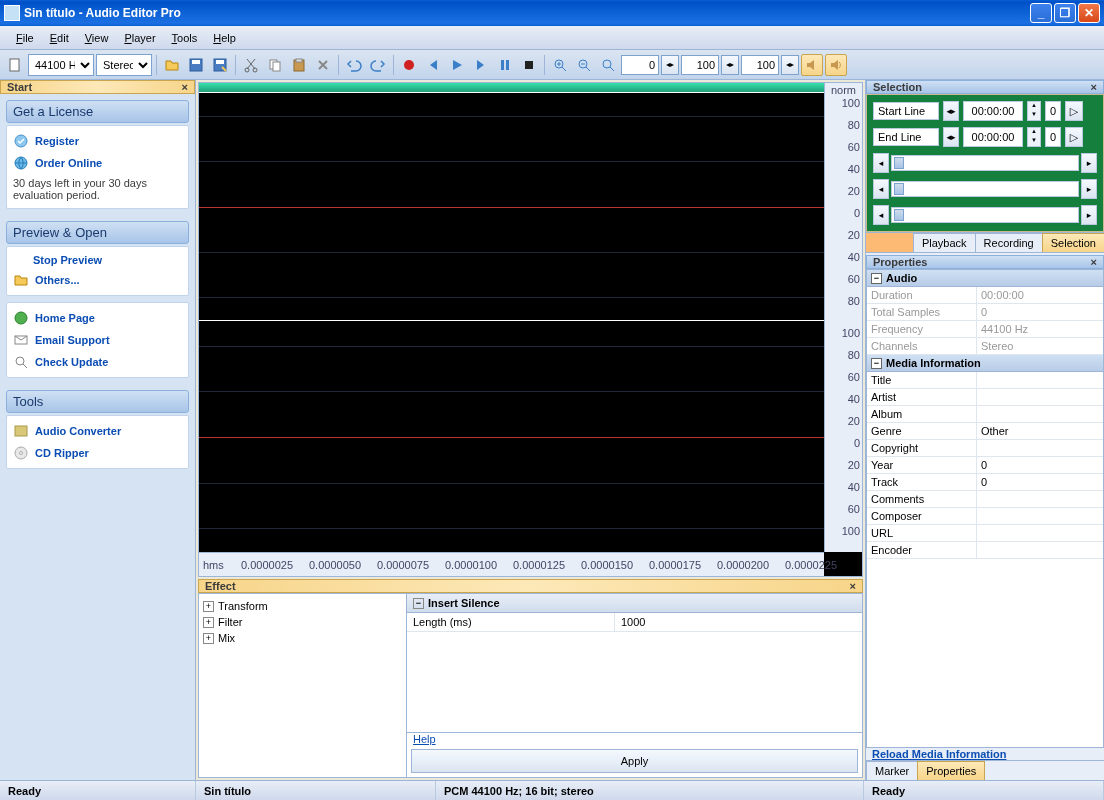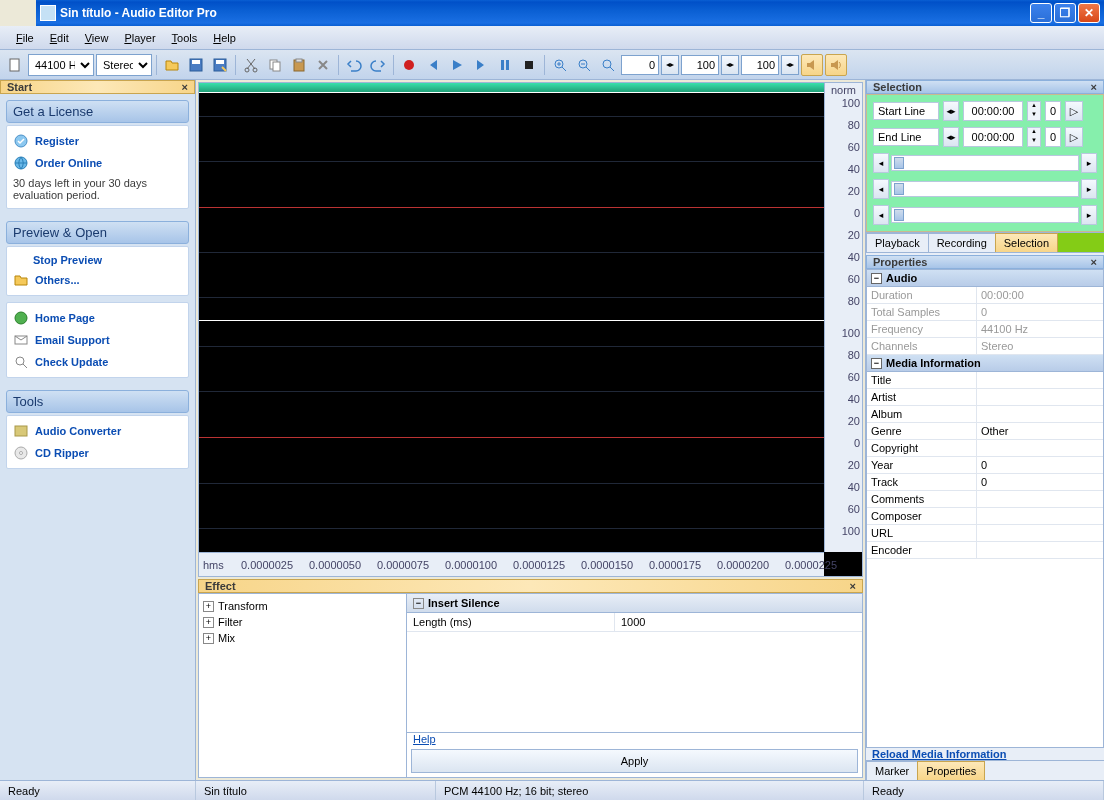--- a/index.html
+++ b/index.html
@@ -1,17 +1,17 @@
 <!DOCTYPE html>
 <html><head>
 <meta charset="utf-8">
 <style>
 * { margin: 0; padding: 0; box-sizing: border-box; font-family: Tahoma, sans-serif; font-size: 11px; }
 body { width: 1104px; height: 800px; overflow: hidden; background: #ece9d8; display: flex; flex-direction: column; }
-.titlebar { height: 26px; background: linear-gradient(to bottom, #0a5fd3 0%, #0050c8 8%, #0a5fd3 40%, #1a6fe3 88%, #0a5fd3 100%); display: flex; align-items: center; color: #fff; padding: 0 4px; margin-left: 36px; }
+.titlebar { height: 26px; background: linear-gradient(to bottom, #0a5fd3 0%, #0050c8 8%, #0a5fd3 40%, #1a6fe3 88%, #0a5fd3 100%); display: flex; align-items: center; color: #fff; padding: 0 4px; }
 .titlebar .app-icon { width: 16px; height: 16px; background: #c5e1f5; border: 1px solid #fff; margin-right: 4px; }
 .titlebar-title { flex: 1; font-weight: bold; font-size: 12px; }
 .winbtn { width: 22px; height: 20px; margin-left: 2px; border: 1px solid #fff; border-radius: 3px; display: flex; align-items: center; justify-content: center; font-weight: bold; font-size: 12px; color: #fff; }
 .winbtn.min, .winbtn.max { background: linear-gradient(#3c81ec, #2a6fd8); }
 .winbtn.close { background: linear-gradient(#f07848, #d84818); }
 .menubar { height: 24px; background: linear-gradient(to bottom, #e8eef7, #cfd9ec); display: flex; align-items: center; padding: 0 8px; border-bottom: 1px solid #9db5d7; }
 .menubar span { padding: 3px 8px; cursor: pointer; }
 .menubar span u { text-decoration: underline; }
 .toolbar { height: 30px; background: linear-gradient(to bottom, #dbe5f1, #c2d4ec); display: flex; align-items: center; padding: 2px 4px; border-bottom: 1px solid #9db5d7; gap: 2px; }
 .tbtn { width: 22px; height: 22px; display: inline-flex; align-items: center; justify-content: center; border: 1px solid transparent; border-radius: 2px; cursor: pointer; }
@@ -51,47 +51,47 @@
 .tree-toggle { width: 11px; height: 11px; border: 1px solid #888; display: inline-flex; align-items: center; justify-content: center; font-size: 9px; line-height: 1; }
 .effect-right { flex: 1; display: flex; flex-direction: column; }
 .effect-sub-head { background: linear-gradient(#e8eef7, #d0dcec); border-bottom: 1px solid #9db5d7; padding: 3px 6px; display: flex; align-items: center; gap: 4px; font-weight: bold; }
 .effect-param-row { display: flex; border-bottom: 1px solid #e0e6ef; }
 .effect-param-row > div { padding: 3px 6px; }
 .effect-param-row .k { width: 208px; border-right: 1px solid #e0e6ef; }
 .help-link { color: #0b4db3; text-decoration: underline; padding: 6px; cursor: pointer; }
 .apply-btn { height: 24px; margin: 4px; border: 1px solid #9db5d7; background: linear-gradient(#f5f9fe, #dbe5f1); cursor: pointer; }
 
 .right-panel { width: 238px; background: #e8eef7; display: flex; flex-direction: column; }
-.sel-body { background: #86efac; border: 1px solid #c9b98f; padding: 6px; display: flex; flex-direction: column; gap: 6px; }
+.sel-body { background: #15803d; border: 1px solid #c9b98f; padding: 6px; display: flex; flex-direction: column; gap: 6px; }
 .sel-row { display: flex; align-items: center; gap: 4px; }
 .sel-label { border: 1px solid #b8c8de; background: #fff; padding: 2px 4px; flex: 0 0 66px; }
 .sel-arrow-btn { width: 16px; height: 20px; border: 1px solid #b8c8de; background: linear-gradient(#f5f9fe, #dbe5f1); display: inline-flex; align-items: center; justify-content: center; font-size: 9px; }
 .sel-time { width: 60px; height: 20px; border: 1px solid #b8c8de; text-align: center; }
 .sel-spin { width: 14px; height: 20px; border: 1px solid #b8c8de; background: #eef3fa; display: inline-flex; flex-direction: column; }
 .sel-spin div { flex: 1; font-size: 6px; text-align: center; }
 .sel-num { width: 16px; height: 20px; border: 1px solid #b8c8de; text-align: center; }
 .sel-go { width: 18px; height: 20px; border: 1px solid #b8c8de; background: linear-gradient(#f5f9fe, #dbe5f1); display: inline-flex; align-items: center; justify-content: center; }
 .sel-playback-field { flex: 1; height: 20px; border: 1px solid #b8c8de; background: #fff; }
 .sel-slider { display: flex; align-items: center; gap: 2px; }
 .sel-slider .track { flex: 1; height: 16px; border: 1px solid #b8c8de; background: #fff; position: relative; }
 .sel-slider .thumb { position: absolute; left: 2px; top: 1px; width: 10px; height: 12px; background: linear-gradient(#d0dcec, #a7c4e8); border: 1px solid #7da2ce; }
-.tab-row { display: flex; background: #84cc16; border-top: 1px solid #9db5d7; border-bottom: 1px solid #9db5d7; }
+.tab-row { display: flex; background: #fdba74; border-top: 1px solid #9db5d7; border-bottom: 1px solid #9db5d7; justify-content: flex-end; }
 .tab { padding: 3px 8px; border: 1px solid #9db5d7; border-bottom: none; background: #e8eef7; cursor: pointer; margin-right: -1px; }
 .tab.active { background: linear-gradient(#fde8b8, #f7d589); border-color: #c9a54f; }
 .props-body { flex: 1; background: #fff; border: 1px solid #9db5d7; overflow: auto; }
 .prop-section { background: linear-gradient(#cfe0f3, #b8cce8); padding: 2px 4px; font-weight: bold; border-bottom: 1px solid #9db5d7; display: flex; align-items: center; gap: 4px; }
 .prop-section .exp { width: 11px; height: 11px; border: 1px solid #666; background: #fff; display: inline-flex; align-items: center; justify-content: center; font-size: 9px; }
 .prop-row { display: flex; border-bottom: 1px solid #e0e6ef; }
 .prop-row .k { width: 110px; padding: 2px 4px; border-right: 1px solid #e0e6ef; }
 .prop-row .v { flex: 1; padding: 2px 4px; }
 .prop-row.dim { color: #999; }
 .reload-link { color: #0b4db3; text-decoration: underline; padding: 6px; cursor: pointer; font-weight: bold; }
 .bottom-tab-row { display: flex; border-top: 1px solid #9db5d7; }
 
-.statusbar { height: 20px; background: linear-gradient(#e8eef7, #cfd9ec); border-top: 1px solid #9db5d7; display: flex; align-items: center; }
+.statusbar { height: 20px; background: linear-gradient(#e8eef7, #cfd9ec); border-top: 1px solid #9db5d7; display: flex; align-items: center; font-weight: bold; }
 .statusbar .cell { padding: 0 8px; border-right: 1px solid #b8c8de; height: 100%; display: flex; align-items: center; }
 .statusbar .cell.wide { flex: 1; }
 
 svg { width: 16px; height: 16px; }
 </style>
 </head>
 <body>
 
 <div class="titlebar">
   <div class="app-icon"></div>

